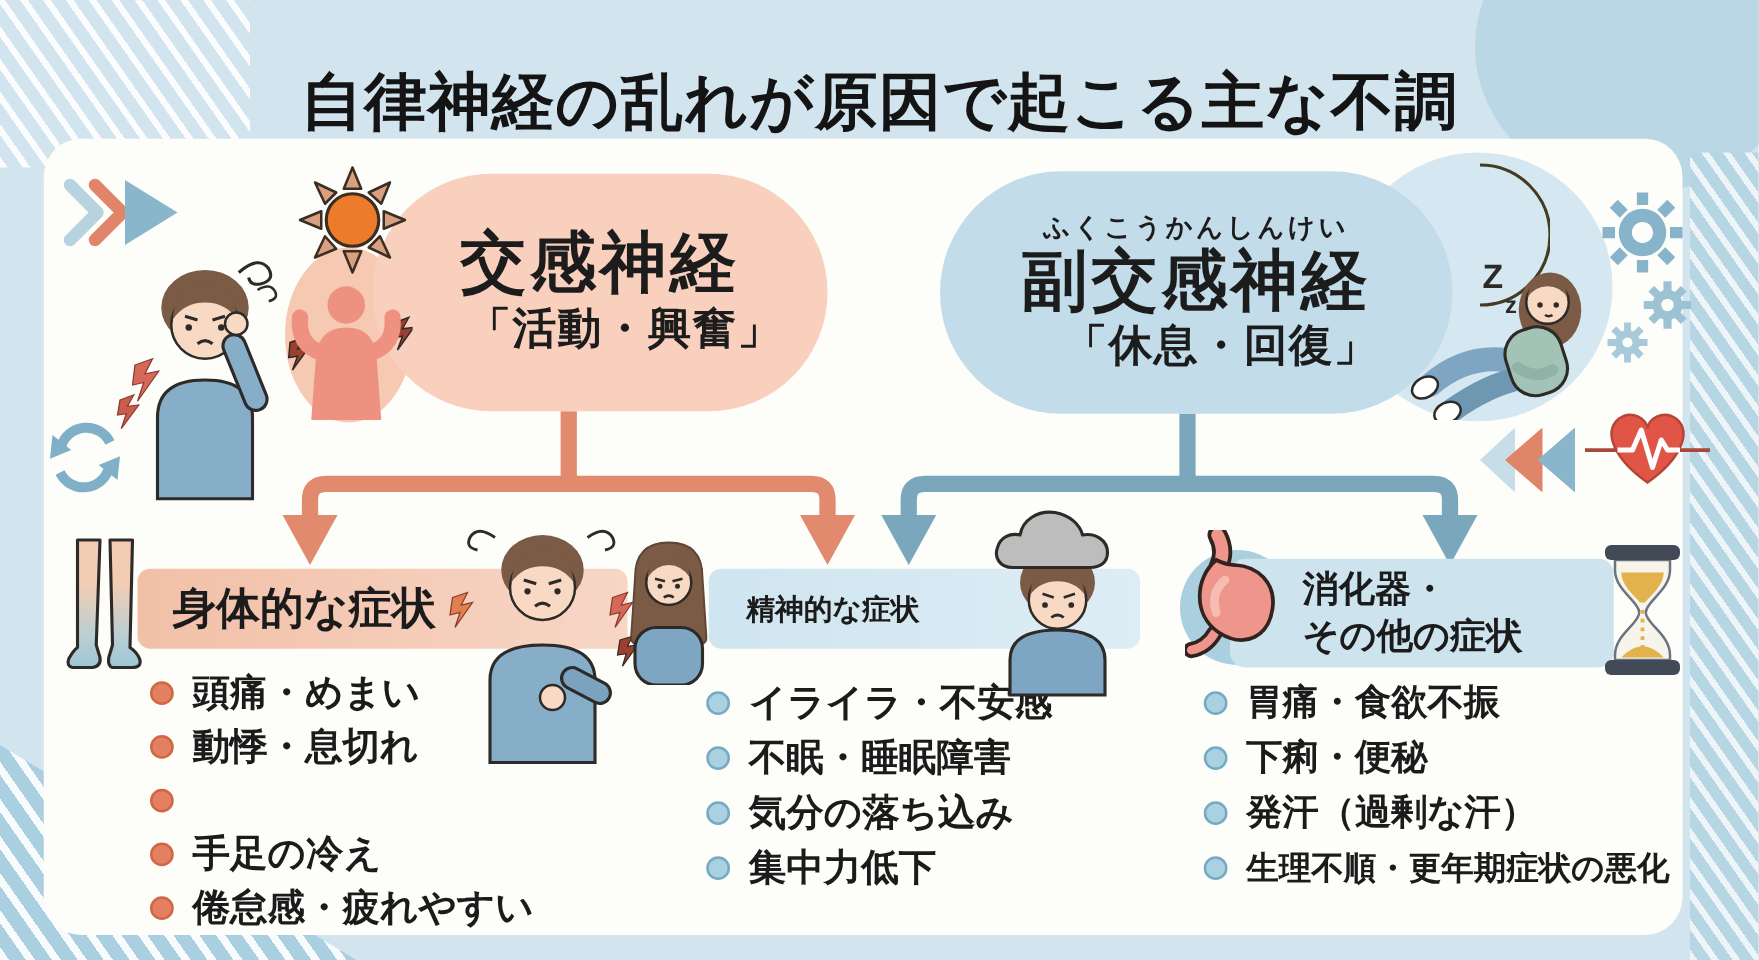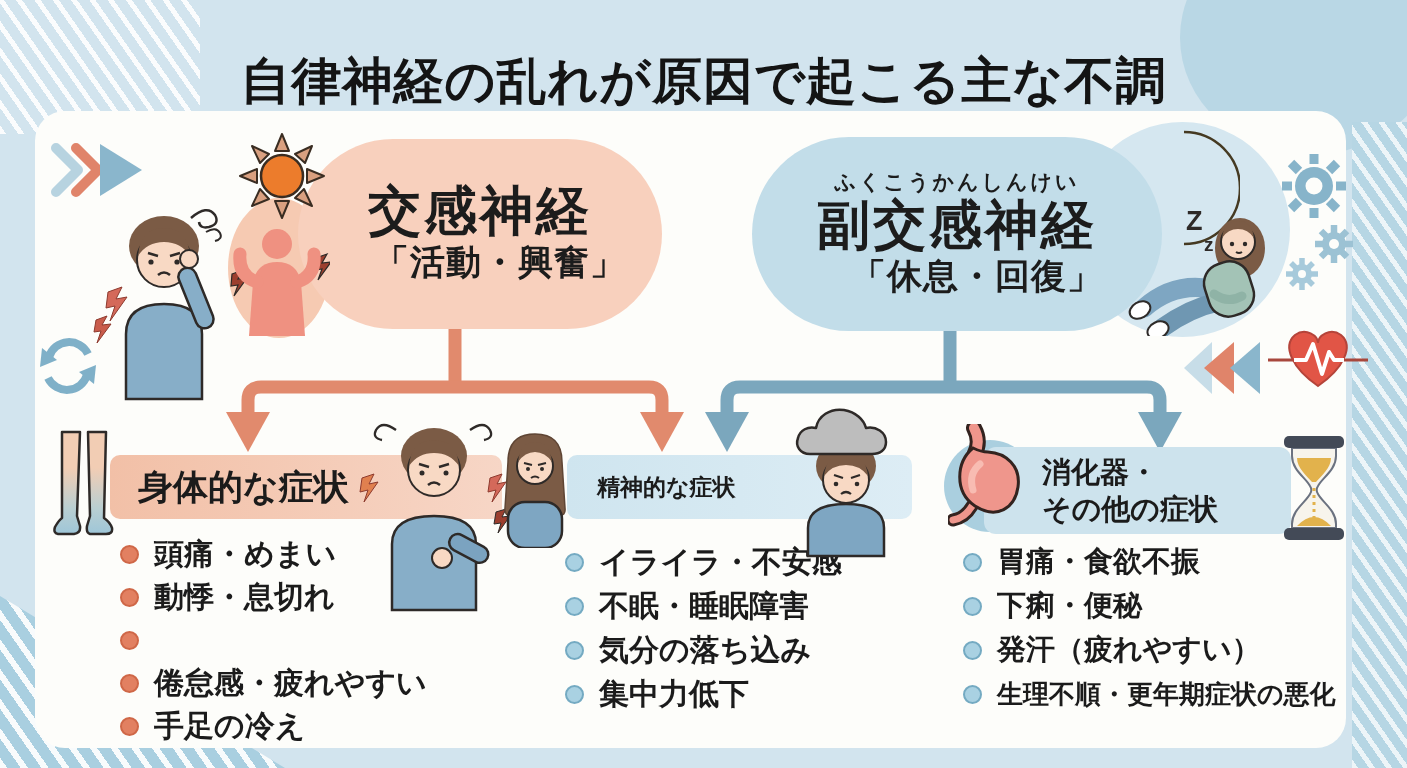--- a/index.html
+++ b/index.html
@@ -129,25 +129,25 @@
       </li>
     <li>
         <span class="dot dot-warm"></span>
         <span>動悸・息切れ</span>
       </li>
     <li>
         <span class="dot dot-warm"></span>
       </li>
     <li>
         <span class="dot dot-warm"></span>
+        <span>手足の冷え</span>
+      </li>
+    <li>
+        <span class="dot dot-warm"></span>
         <span>倦怠感・疲れやすい</span>
-      </li>
-    <li>
-        <span class="dot dot-warm"></span>
-        <span>手足の冷え</span>
       </li>
   </ul>
   <ul class="list list-mental">
     <li>
         <span class="dot dot-cool"></span>
         <span>イライラ・不安感</span>
       </li>
     <li>
         <span class="dot dot-cool"></span>
         <span>不眠・睡眠障害</span>
@@ -165,21 +165,21 @@
     <li>
         <span class="dot dot-cool"></span>
         <span>胃痛・食欲不振</span>
       </li>
     <li>
         <span class="dot dot-cool"></span>
         <span>下痢・便秘</span>
       </li>
     <li>
         <span class="dot dot-cool"></span>
-        <span>発汗（疲れやすい）</span>
+        <span>発汗（過剰な汗）</span>
       </li>
     <li class="tight">
         <span class="dot dot-cool"></span>
         <span>生理不順・更年期症状の悪化</span>
       </li>
   </ul>
 
   <svg class="illus" style="left:50px;top:142px" width="96" height="56" viewBox="0 0 96 56">
     <polyline points="6,6 28,28 6,50" fill="none" stroke="#b7d3e0" stroke-width="10" stroke-linecap="round" stroke-linejoin="round"></polyline>
     <polyline points="26,6 48,28 26,50" fill="none" stroke="#e0846a" stroke-width="10" stroke-linecap="round" stroke-linejoin="round"></polyline>

